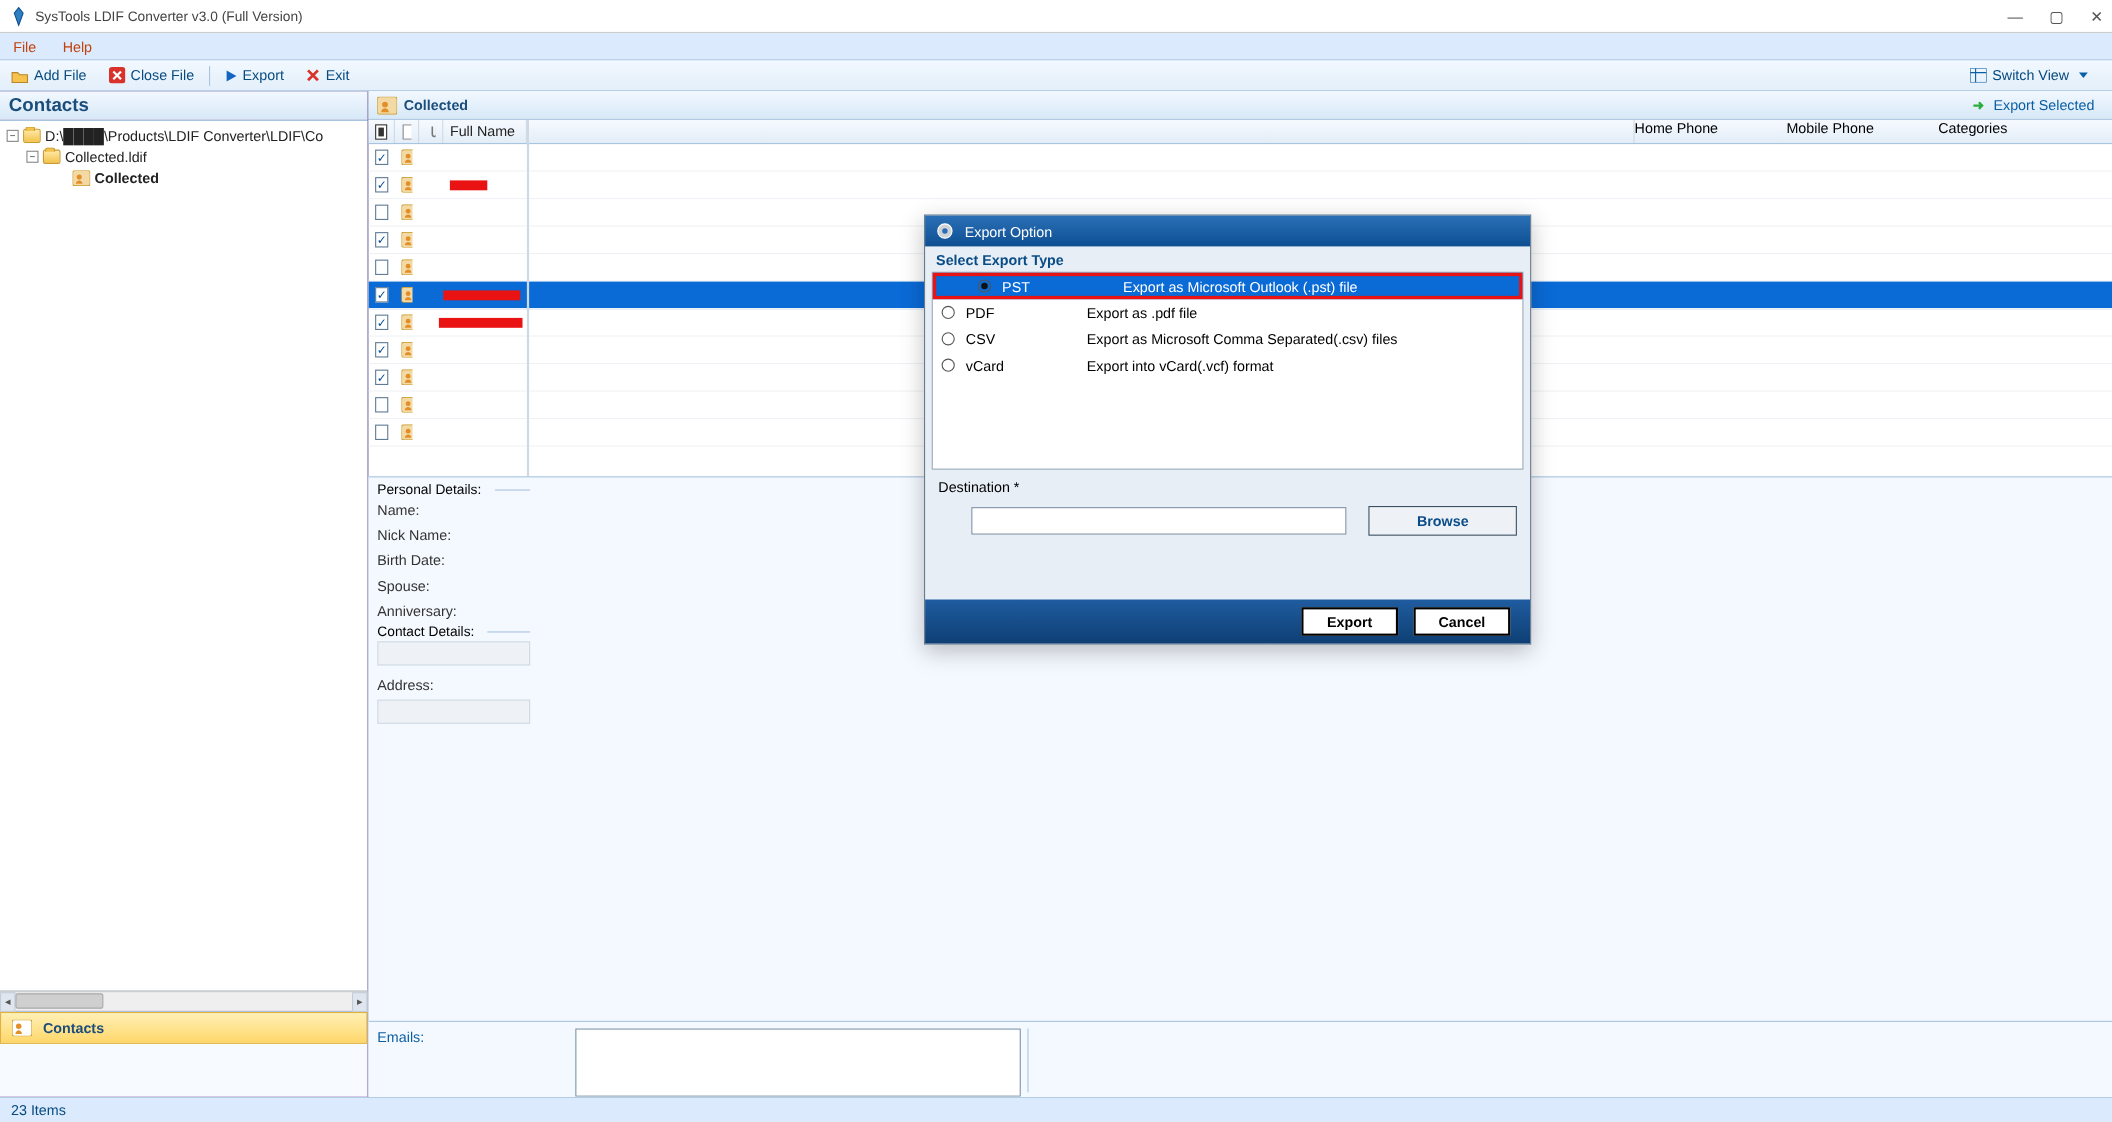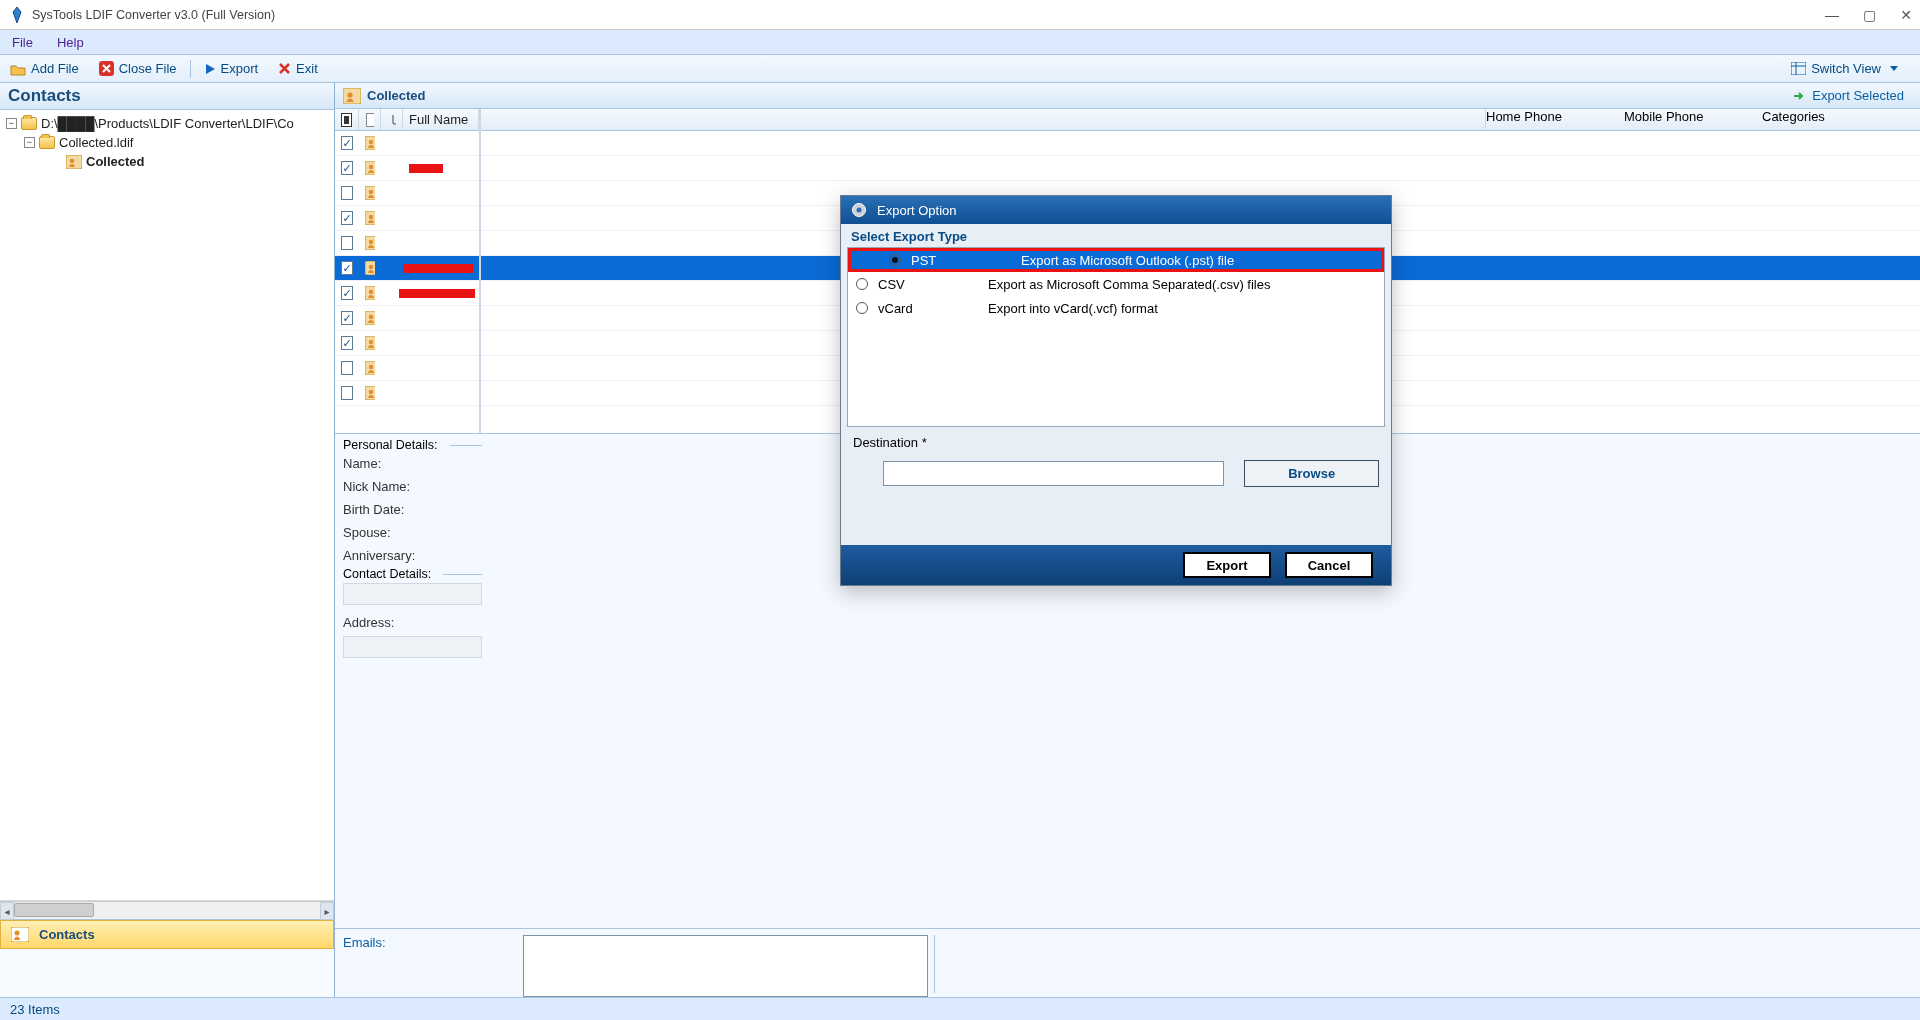--- a/index.html
+++ b/index.html
@@ -7,21 +7,21 @@
 
 
 .titlebar { height: 30px; background: #fff; border-bottom: 1px solid #ccc; display: flex; align-items: center; padding: 0 8px; }
 .titlebar .app-icon { width: 18px; height: 18px; margin-right: 6px; }
 .titlebar .title { color: #444; font-size: 12.5px; }
 .titlebar .win-controls { margin-left: auto; display: flex; gap: 24px; color: #555; }
 .titlebar .win-controls span { cursor: pointer; font-size: 14px; }
 
 
 .menubar { height: 25px; background: #dbeafc; display: flex; align-items: center; border-bottom: 1px solid #a9c4e0; }
-.menubar .menu-item { padding: 0 12px; color: #4c1d95; cursor: pointer; font-size: 13px; }
+.menubar .menu-item { padding: 0 12px; color: #c2410c; cursor: pointer; font-size: 13px; }
 
 
 .toolbar { height: 28px; background: linear-gradient(#f2f8ff,#e3effa); border-bottom: 1px solid #a9c4e0; display: flex; align-items: center; position: relative; }
 .toolbar .tbtn { display: flex; align-items: center; padding: 0 10px; height: 100%; cursor: pointer; gap: 5px; color: #064a80; }
 .toolbar .sep { width: 1px; height: 18px; background: #a9c4e0; margin: 0 3px; }
 .toolbar .right { position: absolute; right: 12px; display: flex; align-items: center; }
 .tri-down { display:inline-block; width:0;height:0;border-left:4px solid transparent;border-right:4px solid transparent;border-top:5px solid #0a5fa4; margin-left:4px; }
 
 
 .main { display: flex; height: calc(1020px - 30px - 25px - 28px - 23px); }
@@ -493,20 +493,25 @@
             </svg>
           </span>
         <span>Export Option</span>
       </div>
       <div class="section-label">Select Export Type</div>
       <div class="export-list" id="export-list">
           <div class="opt selected highlight">
             <span class="radio sel"></span>
             <span class="name">PST</span>
             <span>Export as Microsoft Outlook (.pst) file</span>
+          </div>
+          <div class="opt">
+            <span class="radio"></span>
+            <span class="name">PDF</span>
+            <span>Export as .pdf file</span>
           </div>
           <div class="opt">
             <span class="radio"></span>
             <span class="name">CSV</span>
             <span>Export as Microsoft Comma Separated(.csv) files</span>
           </div>
           <div class="opt">
             <span class="radio"></span>
             <span class="name">vCard</span>
             <span>Export into vCard(.vcf) format</span>

